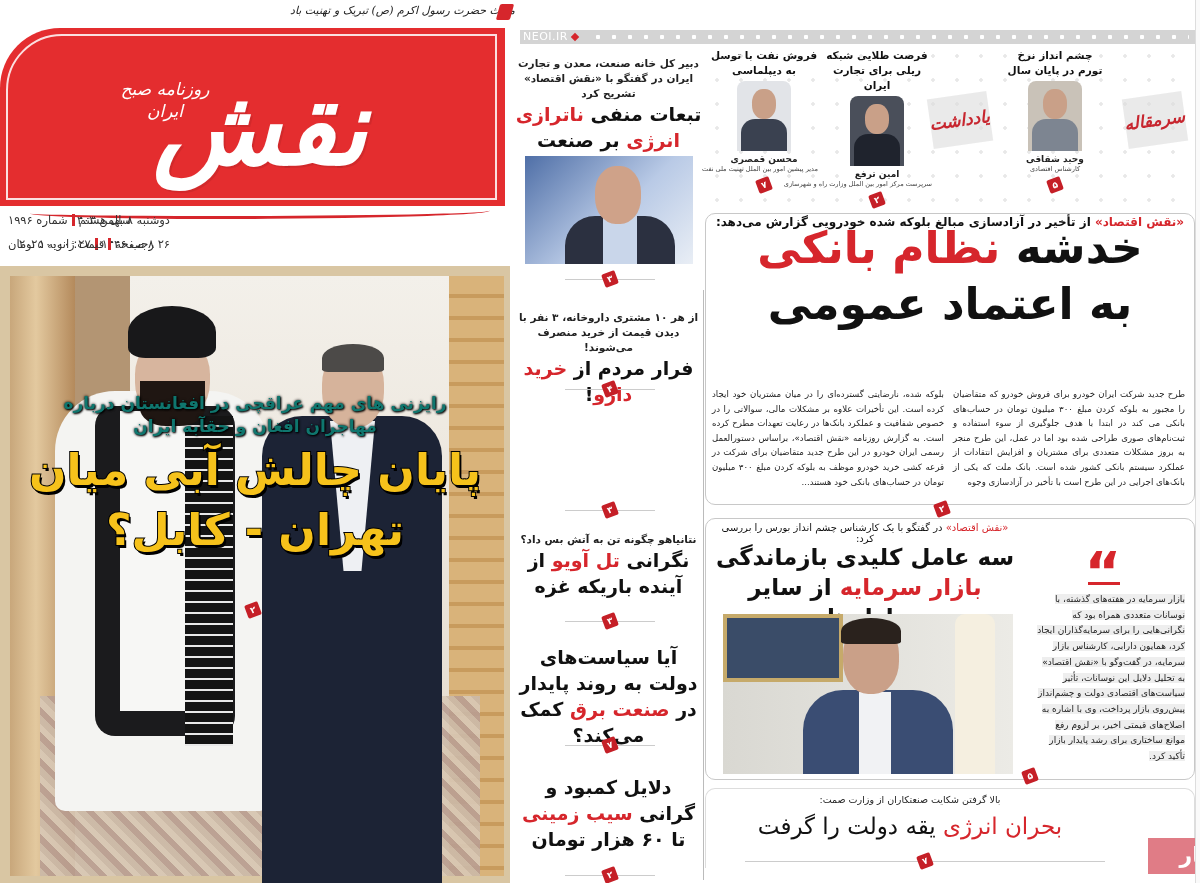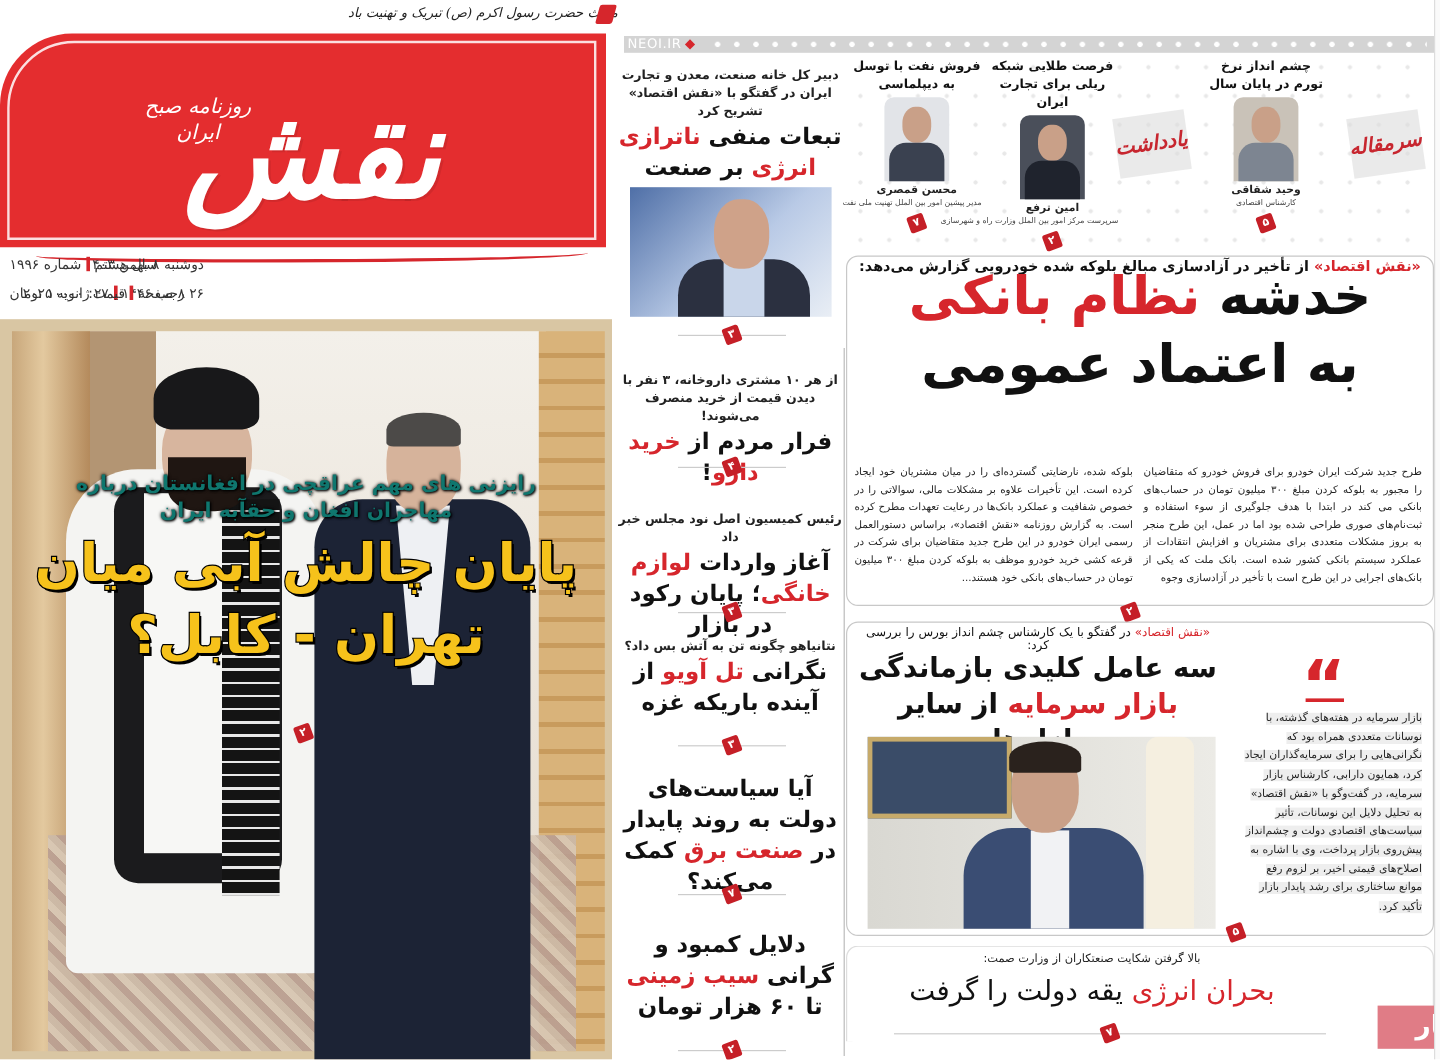--- a/index.html
+++ b/index.html
@@ -249,24 +249,20 @@
     </div>
 
   <div class="mid-story" style="top:262px;">
     <div class="mid-kicker">از هر ۱۰ مشتری داروخانه، ۳ نفر با دیدن قیمت از خرید منصرف می‌شوند!</div>
     <div class="mid-head"><span>فرار مردم از </span><span class="red">خرید دارو</span><span>!</span></div>
   </div>
   <div class="rule-pg" style="left:50px;width:90px;top:334px;">
       <span class="pg">۴</span>
     </div>
 
-  <div class="mid-story" style="top:378px;">
-    <div class="mid-kicker">رئیس کمیسیون اصل نود مجلس خبر داد</div>
-    <div class="mid-head"><span>آغاز واردات </span><span class="red">لوازم خانگی</span><span>؛ پایان رکود در بازار</span></div>
-  </div>
   <div class="rule-pg" style="left:50px;width:90px;top:455px;">
       <span class="pg">۳</span>
     </div>
 
   <div class="mid-story" style="top:484px;">
     <div class="mid-kicker">نتانیاهو چگونه تن به آتش بس داد؟</div>
     <div class="mid-head"><span>نگرانی </span><span class="red">تل آویو</span><span> از آینده باریکه غزه</span></div>
   </div>
   <div class="rule-pg" style="left:50px;width:90px;top:566px;">
       <span class="pg">۳</span>

